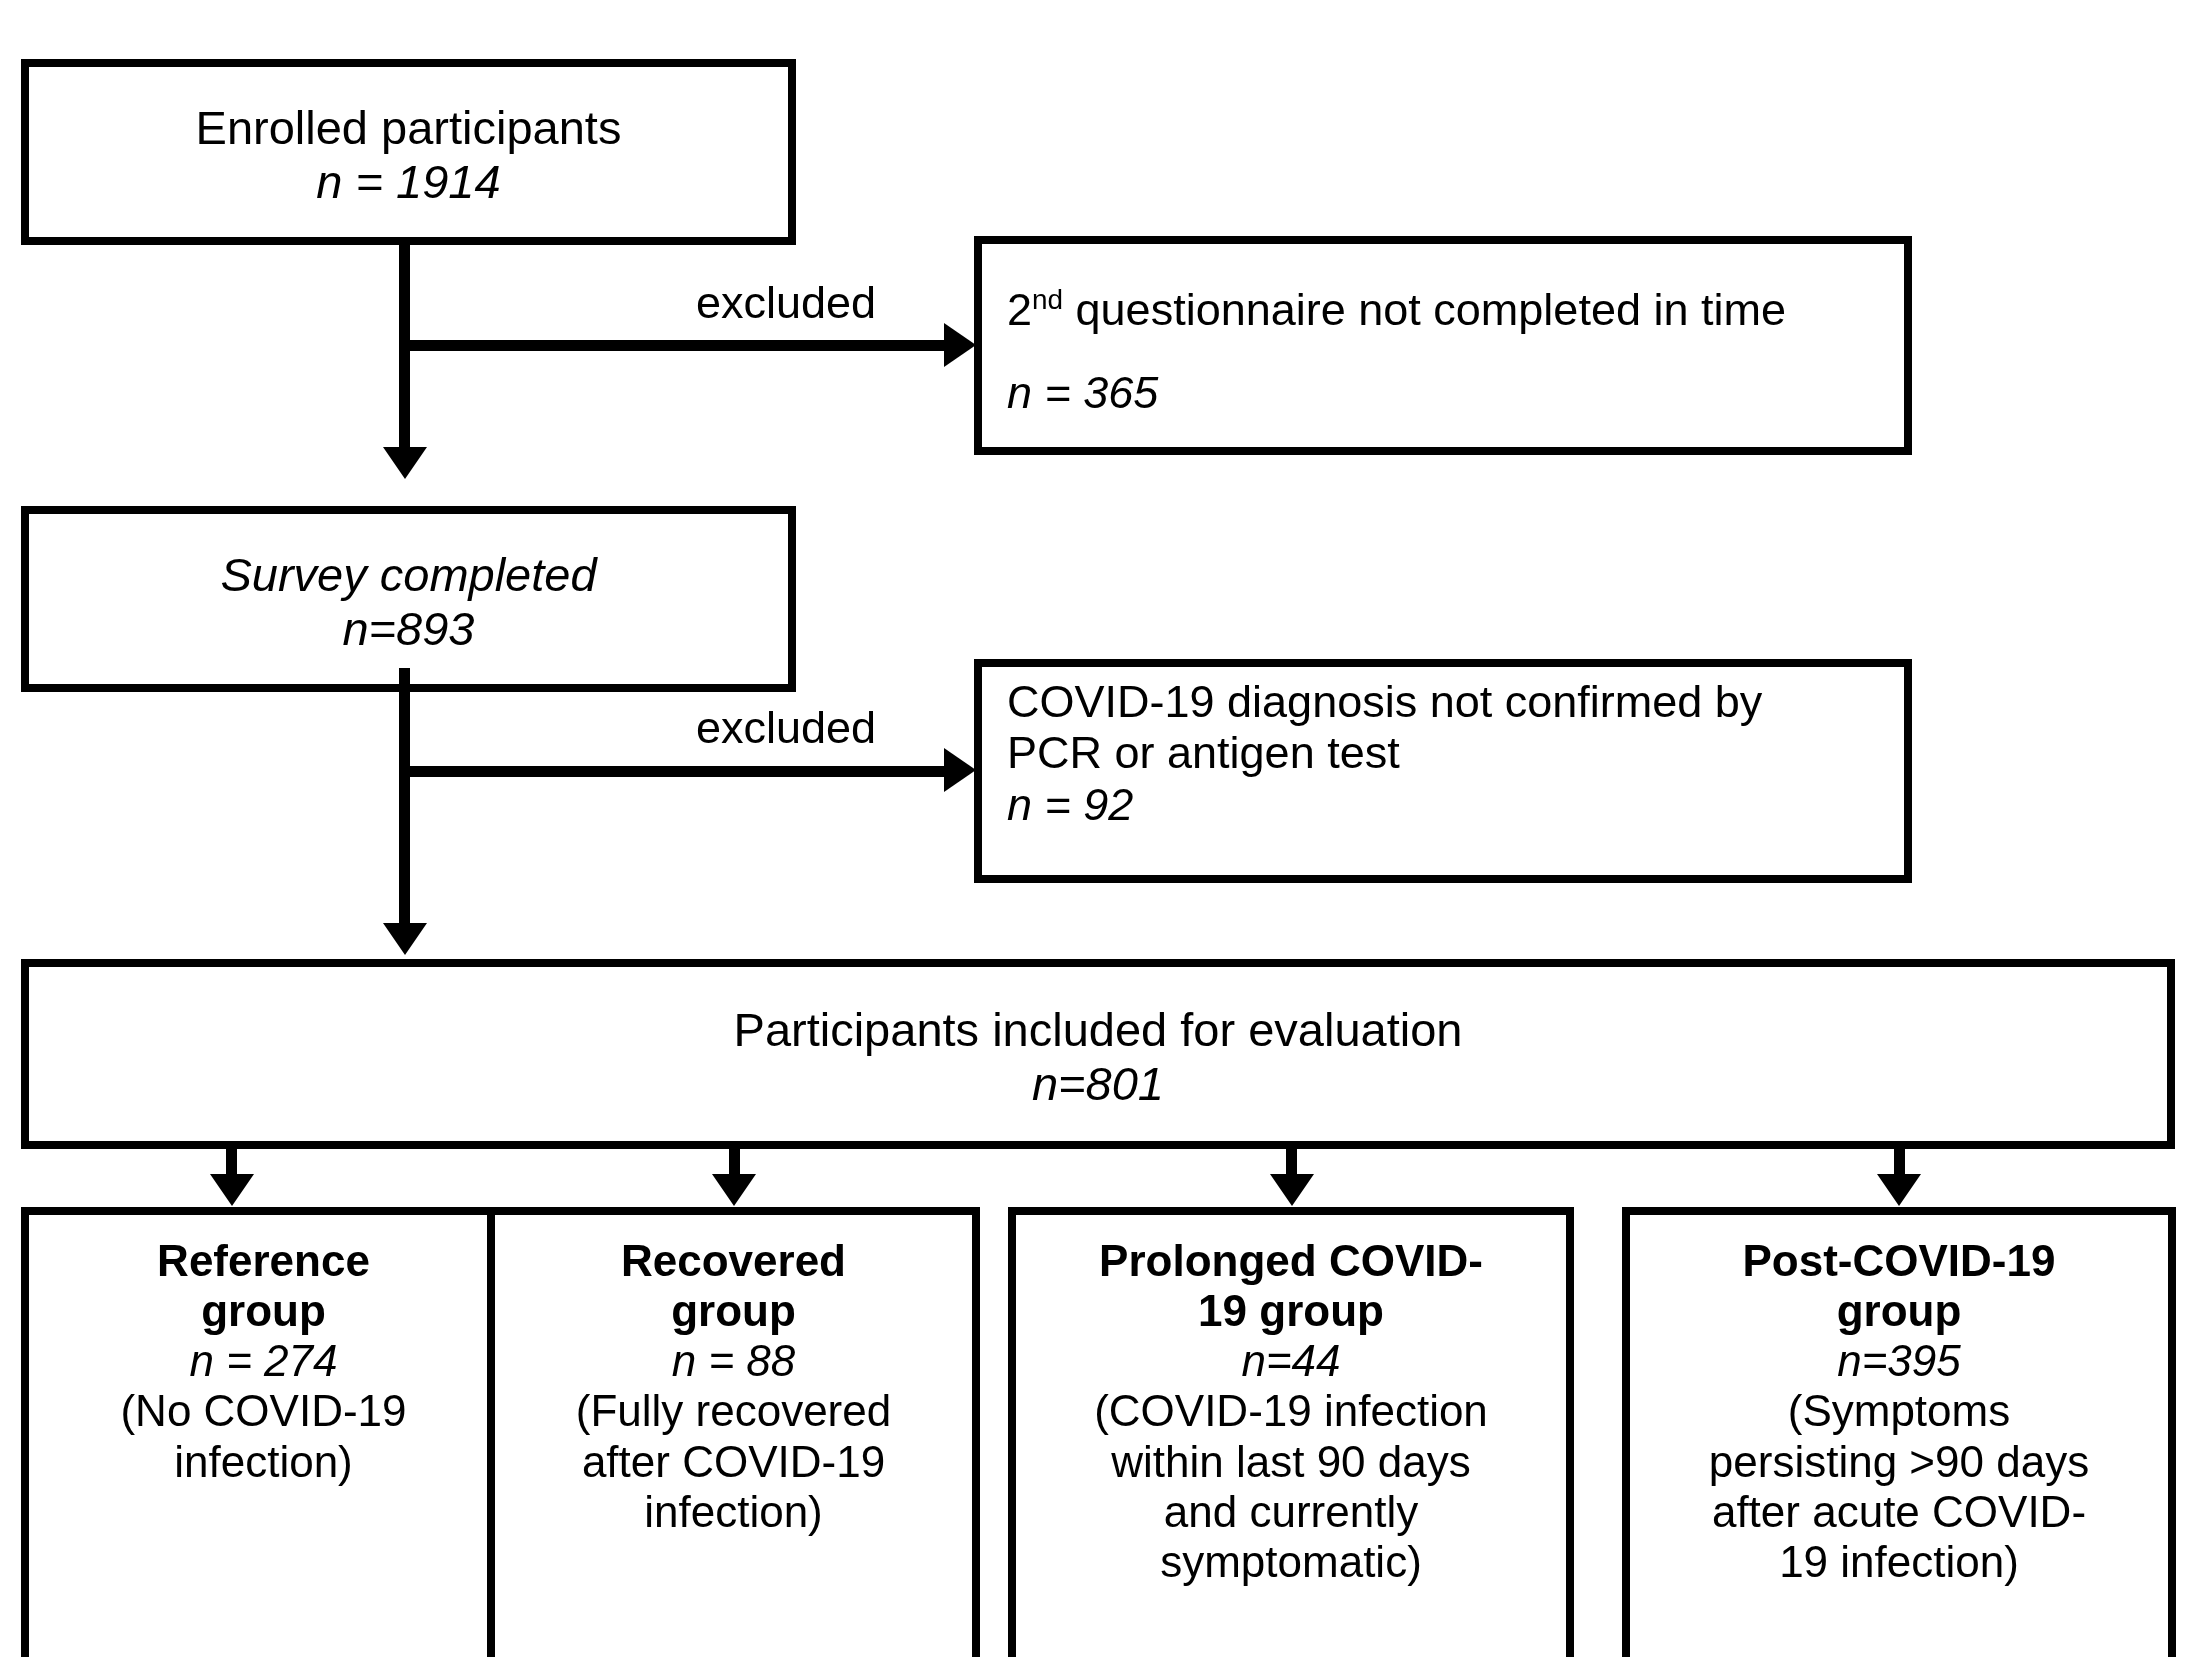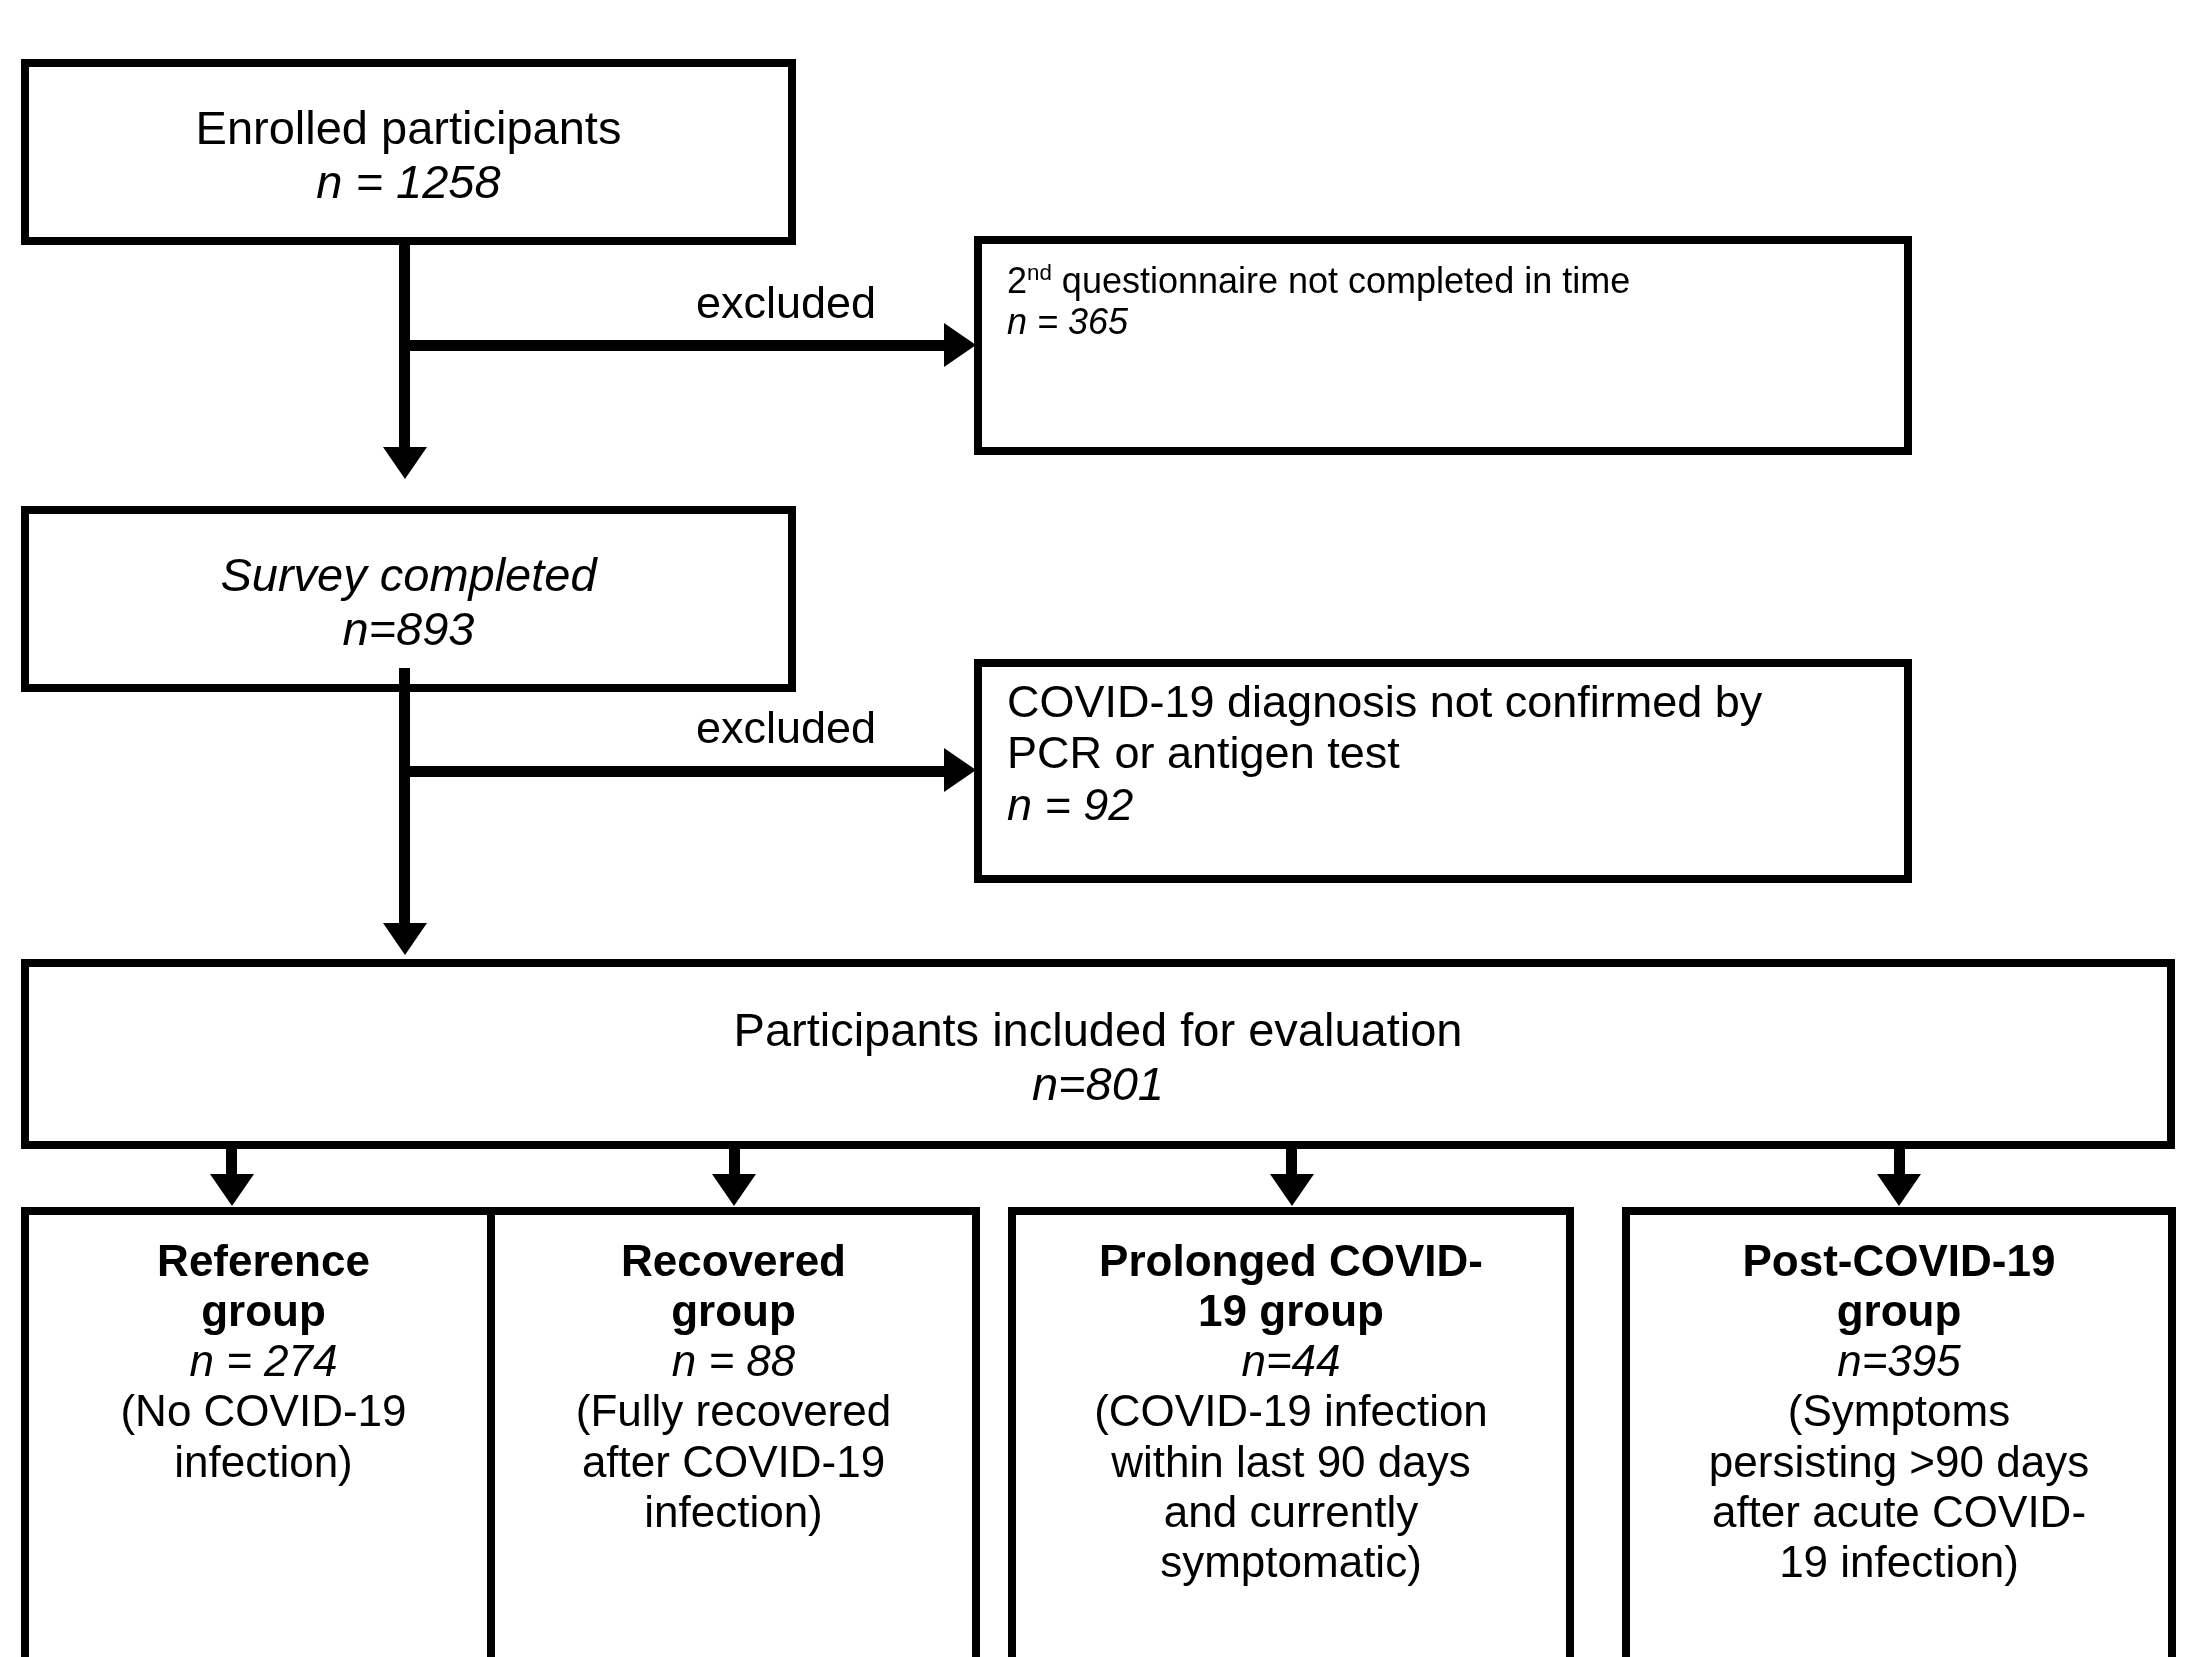--- a/index.html
+++ b/index.html
@@ -17,21 +17,21 @@
     justify-content:flex-start;
     text-align:center;
     line-height:1.14;
   }
   .box .ln{display:block;width:100%;}
   .it{font-style:italic;}
   .bd{font-weight:bold;}
 
   
   #node-enrolled{left:21px;  top:23px;   width:775px;  height:186px;  font-size:47px; padding-top:34px;}
-  #node-excl1   {left:974px;top:200px;  width:938px;  height:219px;  font-size:36px; padding-top:16px; align-items:flex-start; text-align:left; padding-left:25px;}
+  #node-excl1   {left:974px;top:200px;  width:938px;  height:219px;  font-size:45px; padding-top:40px; align-items:flex-start; text-align:left; padding-left:25px;gap:32px;}
   #node-survey  {left:21px;  top:470px;  width:775px;  height:186px;  font-size:47px; padding-top:34px;}
   #node-excl2   {left:974px;top:623px;  width:938px;  height:224px;  font-size:45px; padding-top:9px; align-items:flex-start; text-align:left; padding-left:25px;}
   #node-included{left:21px;  top:923px;  width:2154px; height:190px;  font-size:47px; padding-top:36px;}
 
   .grp{top:1171px;height:479px;font-size:44px;padding-top:21px;}
   #node-g1{left:21px;   width:485px;}
   #node-g2{left:487px;  width:493px;}
   #node-g3{left:1008px; width:566px;}
   #node-g4{left:1622px; width:554px;}
 
@@ -54,21 +54,21 @@
   }
   .elabel{position:absolute;font-size:45px;white-space:nowrap;}
 </style>
 </head>
 <body>
 
 <div id="stage">
 
   <div class="box" id="node-enrolled">
     <span class="ln">Enrolled participants</span>
-    <span class="ln it">n = 1258</span>
+    <span class="ln it">n = 1914</span>
   </div>
 
   <div class="vline" style="left:399px;top:209px;height:204px;"></div>
   <div class="arrow-down" style="left:383px;top:411px;"></div>
 
   <div class="hline" style="left:404px;top:304px;width:542px;"></div>
   <div class="arrow-right" style="left:944px;top:287px;"></div>
   <div class="elabel" style="left:696px;top:241px;">excluded</div>
 
   <div class="box" id="node-excl1">

